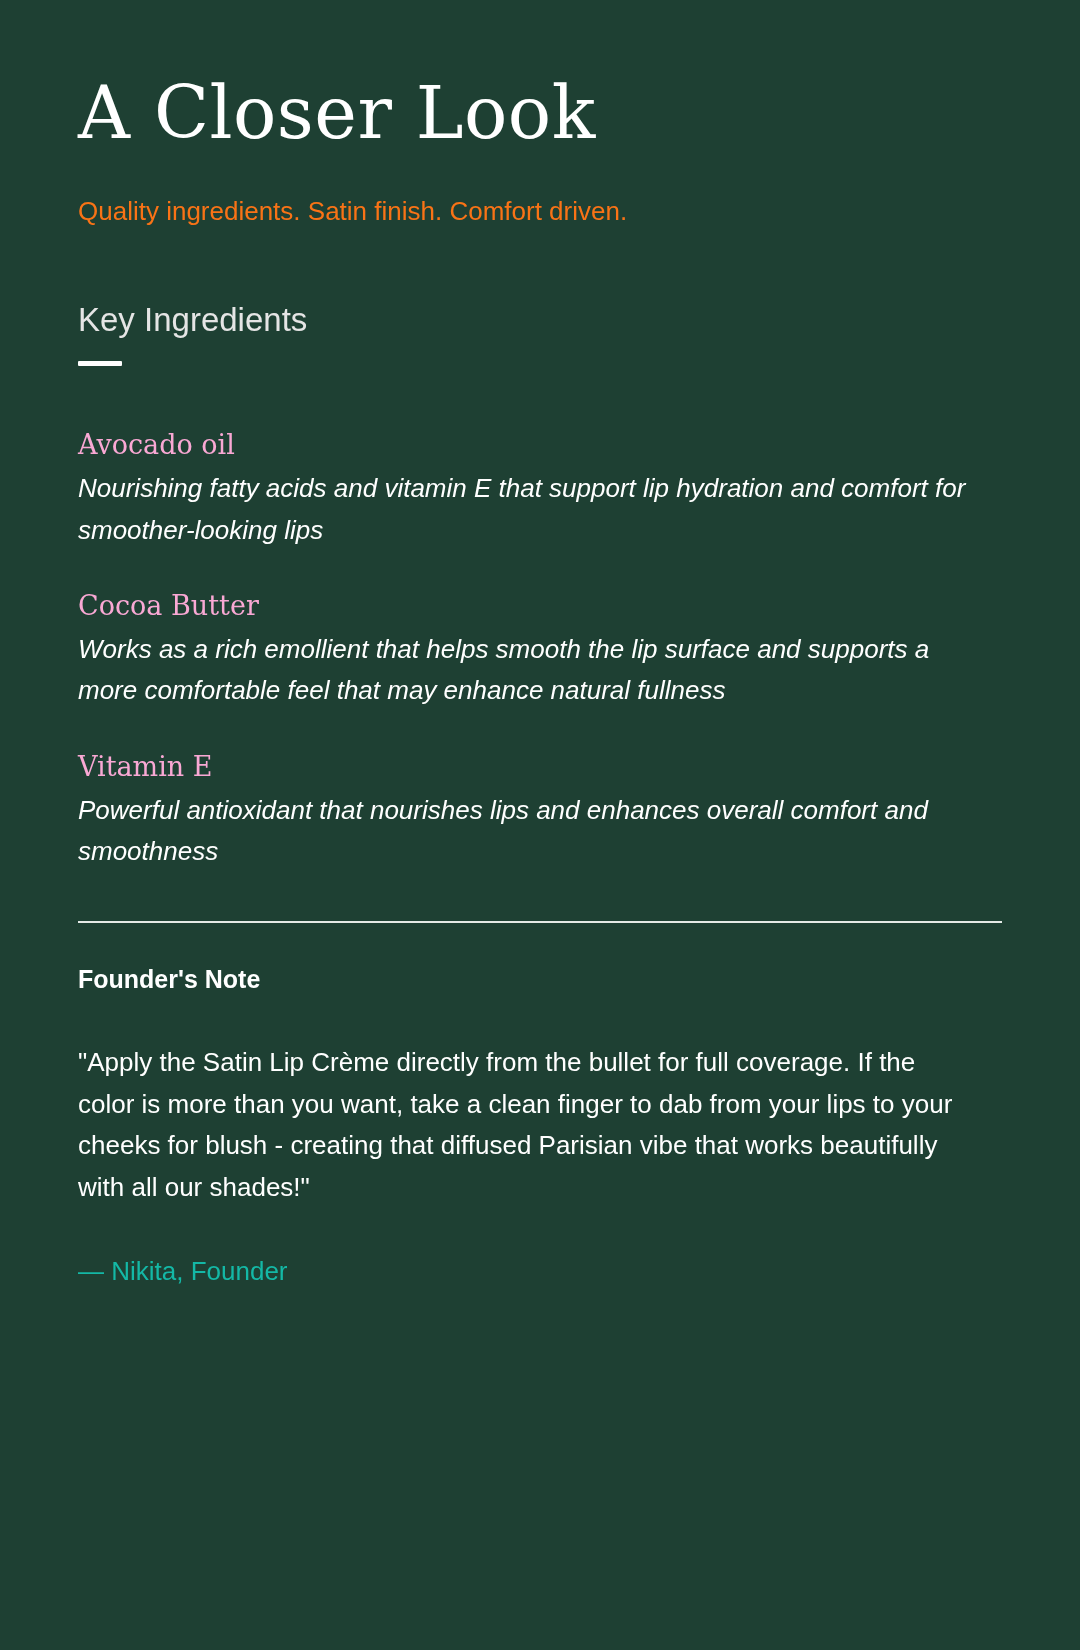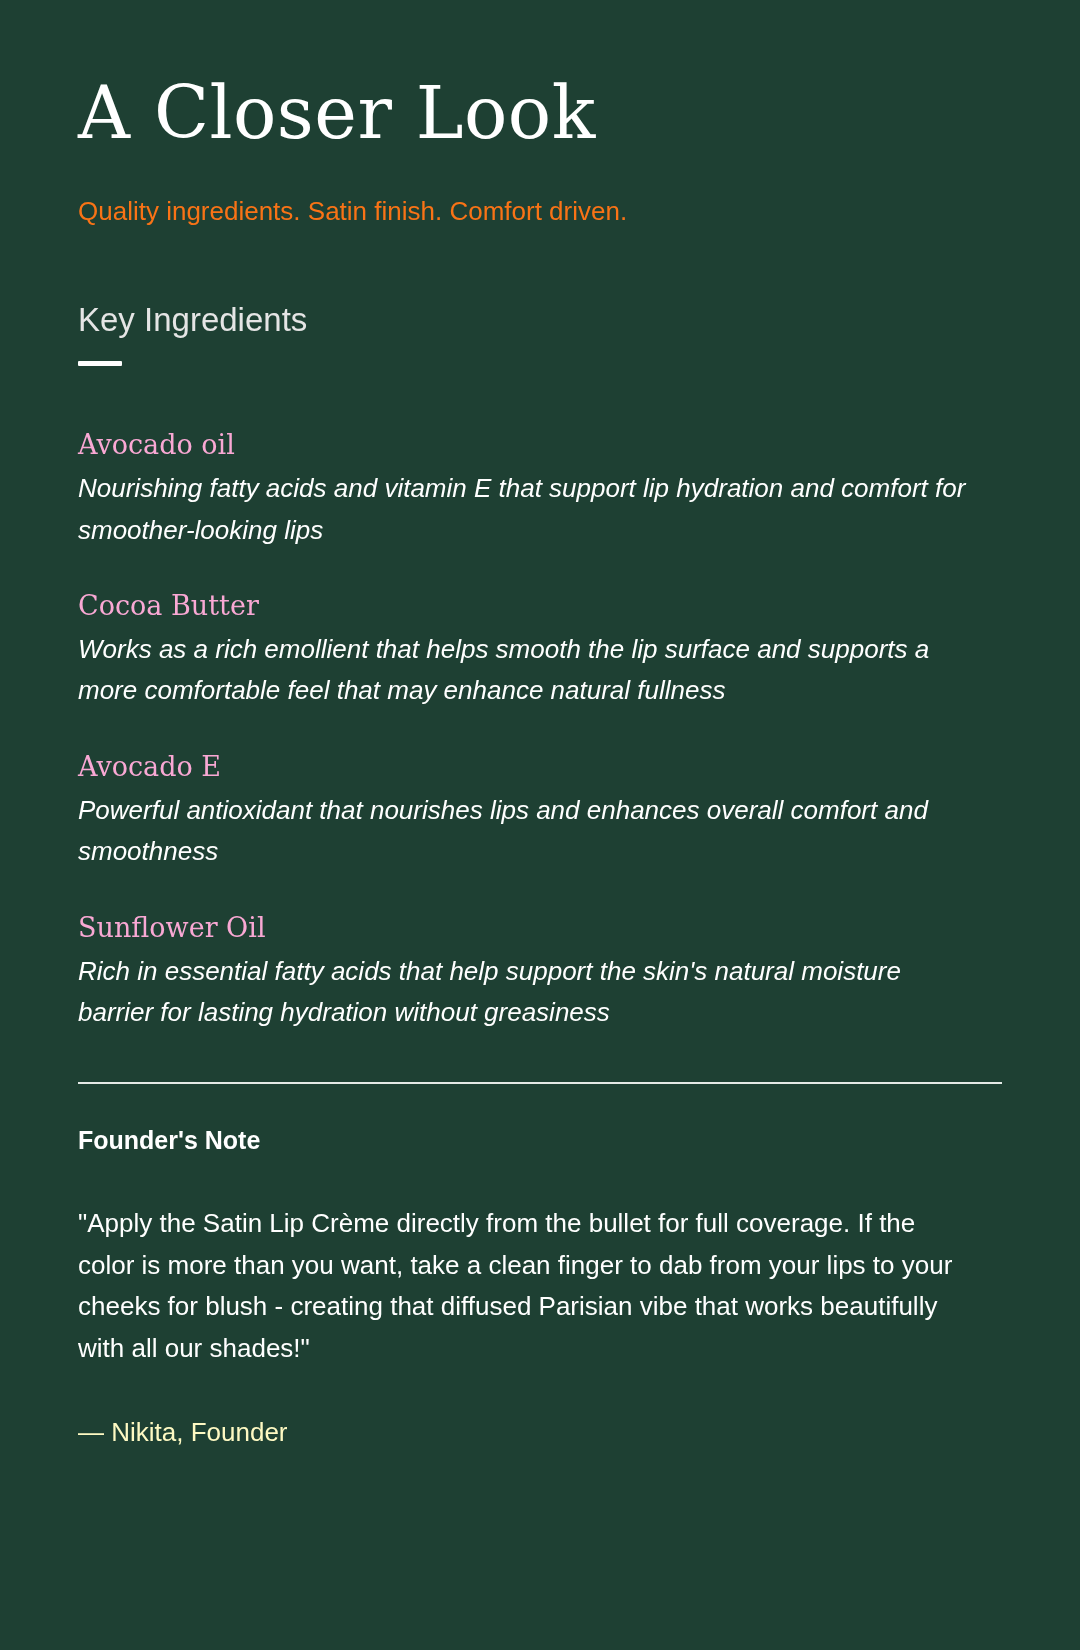--- a/index.html
+++ b/index.html
@@ -90,21 +90,21 @@
   }
   .founder-quote {
     font-size: 26px;
     line-height: 1.6;
     color: #ffffff;
     margin: 48px 0 0 0;
     max-width: 890px;
   }
   .founder-sign {
     font-size: 26px;
-    color: #fef9c3;
+    color: #14b8a6;
     margin: 48px 0 0 0;
   }
 </style>
 </head>
 <body>
 
 <div class="page">
 
   <h1 class="title">A Closer Look</h1>
 
@@ -119,28 +119,24 @@
       <div class="ingredient-name">Avocado oil</div>
       <p class="ingredient-desc">Nourishing fatty acids and vitamin E that support lip hydration and comfort for smoother-looking lips</p>
     </div>
 
     <div class="ingredient">
       <div class="ingredient-name">Cocoa Butter</div>
       <p class="ingredient-desc">Works as a rich emollient that helps smooth the lip surface and supports a more comfortable feel that may enhance natural fullness</p>
     </div>
 
     <div class="ingredient">
-      <div class="ingredient-name">Avocado E</div>
+      <div class="ingredient-name">Vitamin E</div>
       <p class="ingredient-desc">Powerful antioxidant that nourishes lips and enhances overall comfort and smoothness</p>
     </div>
 
-    <div class="ingredient">
-      <div class="ingredient-name">Sunflower Oil</div>
-      <p class="ingredient-desc">Rich in essential fatty acids that help support the skin's natural moisture barrier for lasting hydration without greasiness</p>
-    </div>
 
   </div>
 
   <div class="divider"></div>
 
   <div class="founder-title">Founder's Note</div>
 
   <p class="founder-quote">"Apply the Satin Lip Crème directly from the bullet for full coverage. If the color is more than you want, take a clean finger to dab from your lips to your cheeks for blush - creating that diffused Parisian vibe that works beautifully with all our shades!"</p>
 
   <p class="founder-sign">— Nikita, Founder</p>

